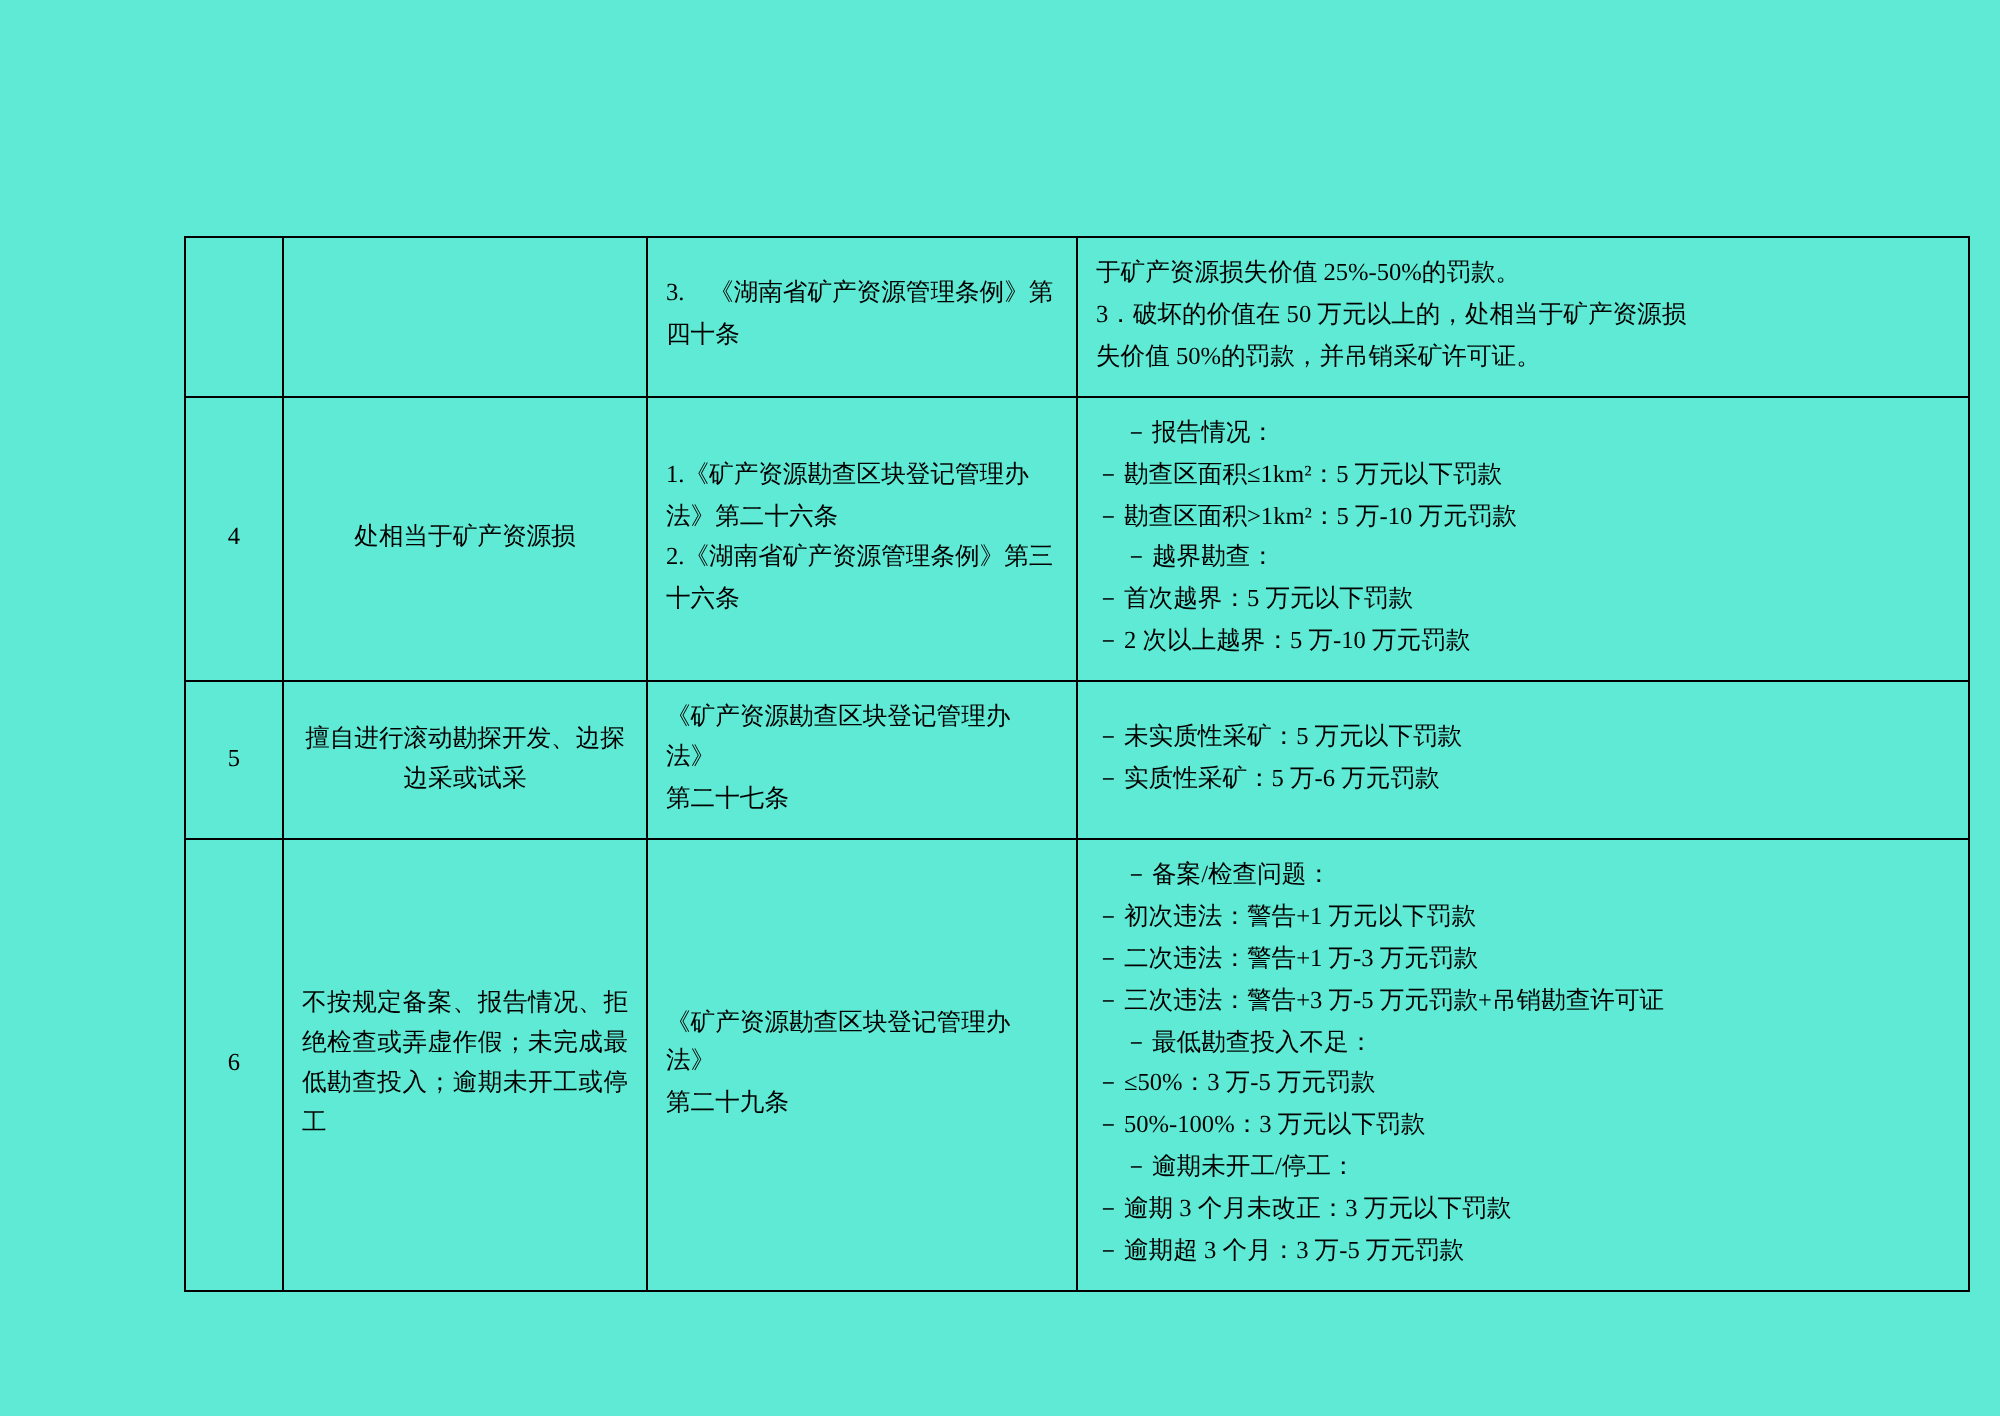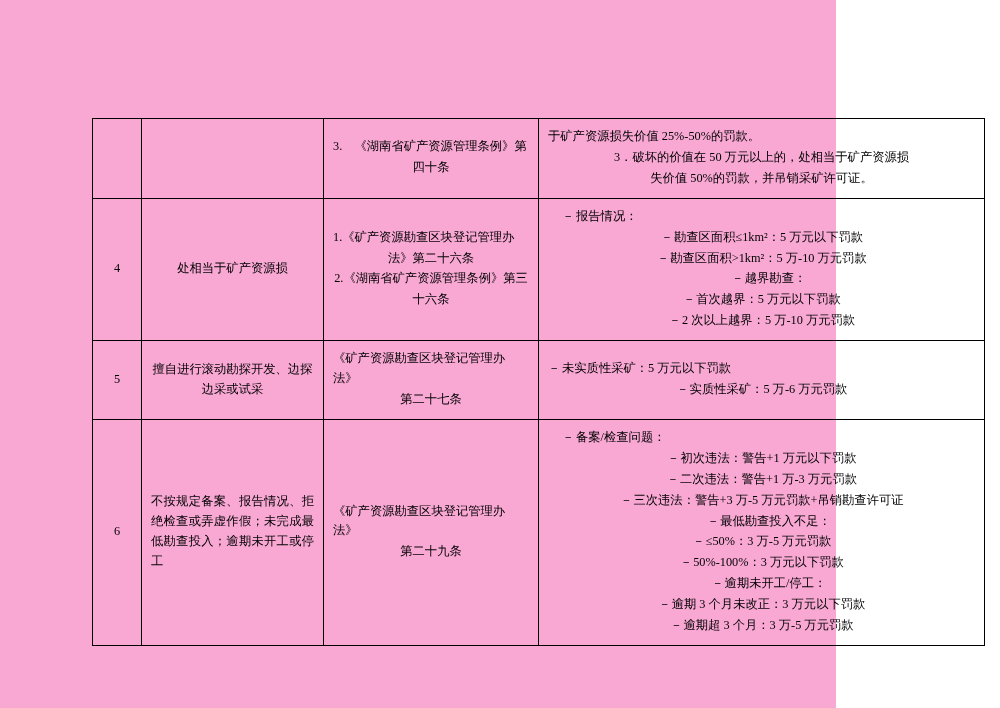--- a/index.html
+++ b/index.html
@@ -9,23 +9,23 @@
   body {
     width: 1000px;
     height: 708px;
     background: #ffffff;
     font-family: "Liberation Serif", "DejaVu Serif", serif;
     color: #000000;
     overflow: hidden;
   }
   .page {
     position: relative;
-    width: 836px;
+    width: 1000px;
     height: 708px;
-    background: #f9a8d4;
+    background: #5eead4;
   }
   .doc-table {
     position: absolute;
     left: 92px;
     top: 118px;
     width: 816px;
     border-collapse: collapse;
     table-layout: fixed;
   }
   .doc-table td {
@@ -40,21 +40,21 @@
   .col-basis { width: 196px; }
   .col-std   { width: 427px; }
 
   .cell-center { text-align: center; }
   .cell-just   { text-align: justify; margin-top: 32px; }
 
   .para {
     margin: 0;
     text-indent: 0;
   }
-  .para + .para { margin-top: 1px; text-align: center; }
+  .para + .para { margin-top: 1px; }
   .dash {
     display: inline-block;
     width: 14px;
   }
   .sub-head {
     display: inline-block;
     padding-left: 14px;
   }
   .basis-left {
     text-align: left;

